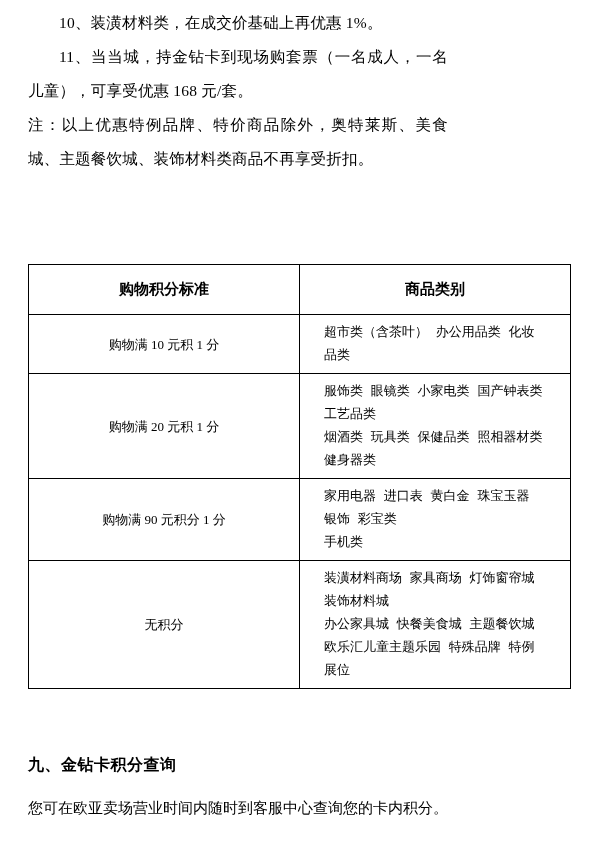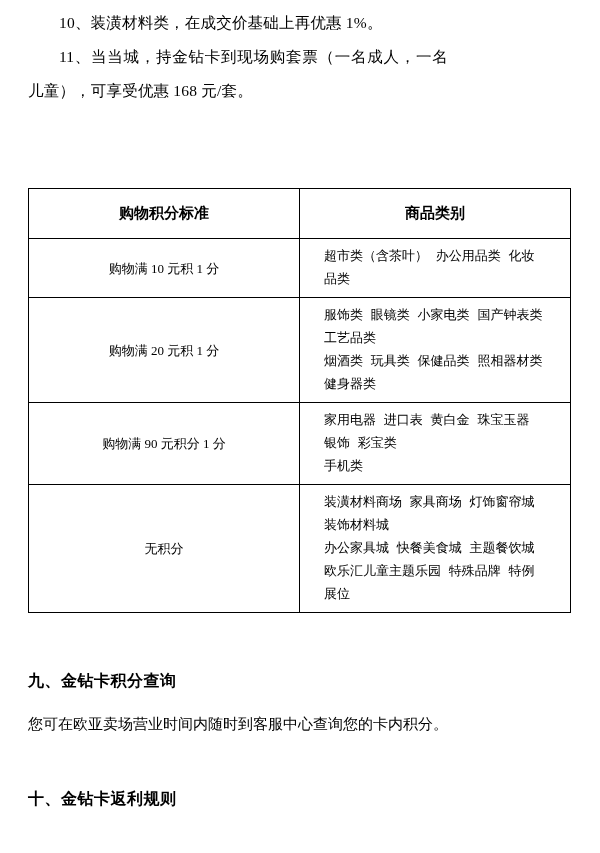--- a/index.html
+++ b/index.html
@@ -38,21 +38,21 @@
   h2.section {
     font-size: 16px;
     font-weight: bold;
     margin: 0;
     line-height: 28px;
     letter-spacing: 0.5px;
   }
   table.points {
     border-collapse: collapse;
     width: 543px;
-    margin: 8px auto;
+    margin: 16px auto;
     table-layout: fixed;
   }
   table.points th, table.points td {
     border: 1px solid #000000;
     padding: 6px 24px;
     font-size: 13px;
     line-height: 23px;
     vertical-align: middle;
   }
   table.points th {
@@ -79,20 +79,21 @@
     text-align: right;
   }
 </style>
 </head>
 <body>
 
 <div class="page">
 
   <p class="para indent2">10、装潢材料类，在成交价基础上再优惠 1%。</p>
   <p class="para indent2">11、当当城，持金钻卡到现场购套票（一名成人，一名儿童），可享受优惠 168 元/套。</p>
+  <p class="para">注：以上优惠特例品牌、特价商品除外，奥特莱斯、美食城、主题餐饮城、装饰材料类商品不再享受折扣。</p>
 
   <div class="spacer-lg"></div>
 
 
   <div class="spacer-md"></div>
 
   <table class="points">
     <thead>
       <tr>
         <th>购物积分标准</th>

